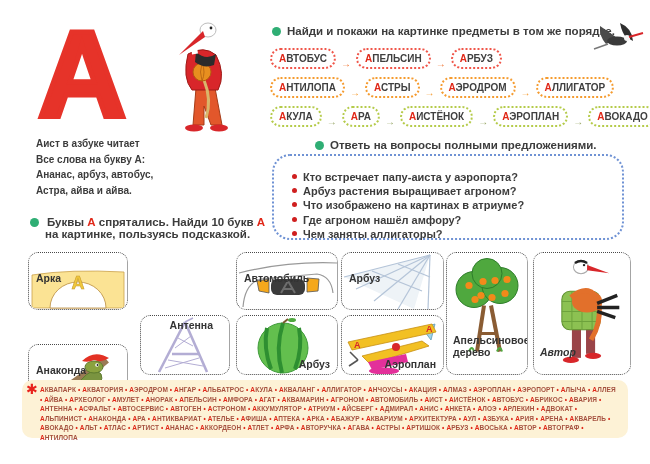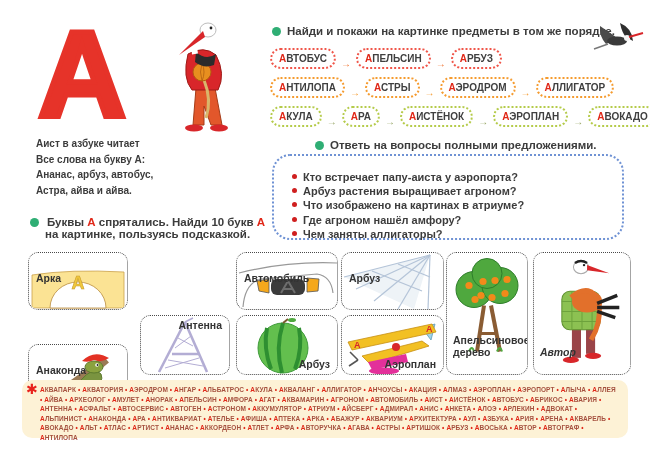--- a/index.html
+++ b/index.html
@@ -41,21 +41,21 @@
         border:2px dotted #6f92d4;border-radius:18px;padding:8px 12px;box-sizing:border-box;}
   .qbox ul{list-style:none;margin:6px;padding:0;}
   .qbox li{display:flex;align-items:flex-start;gap:6px;font-size:11px;font-weight:bold;
            color:#3c3c3c;line-height:14.2px;}
   .qdot{flex:0 0 auto;width:5px;height:5px;border-radius:50%;background:#cf1f1f;margin-top:4px;}
   
   .card{position:absolute;border:1.6px dotted #4a4a4a;border-radius:10px;background:#fff;
         box-sizing:border-box;overflow:hidden;}
   .card svg{position:absolute;left:0;top:0;width:100%;height:100%;}
   .card .lbl{position:absolute;font-size:10.5px;font-weight:bold;color:#333;z-index:2;line-height:11.5px;}
-  .lbl-tl{left:7px;top:20px;} .lbl-tr{right:7px;top:4px;}
+  .lbl-tl{left:7px;top:20px;} .lbl-tr{right:16px;top:4px;}
   .lbl-br{right:7px;bottom:4px;} .lbl-bl{left:6px;bottom:16px;max-width:76px;}
   .c-arka{left:28px;top:252px;width:100px;height:58px;}
   .c-krysha{left:140px;top:252px;width:90px;height:58px;}
   .c-avto{left:236px;top:252px;width:102px;height:58px;}
   .c-atrium{left:341px;top:252px;width:103px;height:58px;}
   .c-anakonda{left:28px;top:315px;width:100px;height:60px;margin-top:29px;}
   .c-antenna{left:140px;top:315px;width:90px;height:60px;}
   .c-arbuz{left:236px;top:315px;width:102px;height:60px;}
   .c-aeroplan{left:341px;top:315px;width:103px;height:60px;}
   .c-tree{left:446px;top:252px;width:82px;height:123px;}

